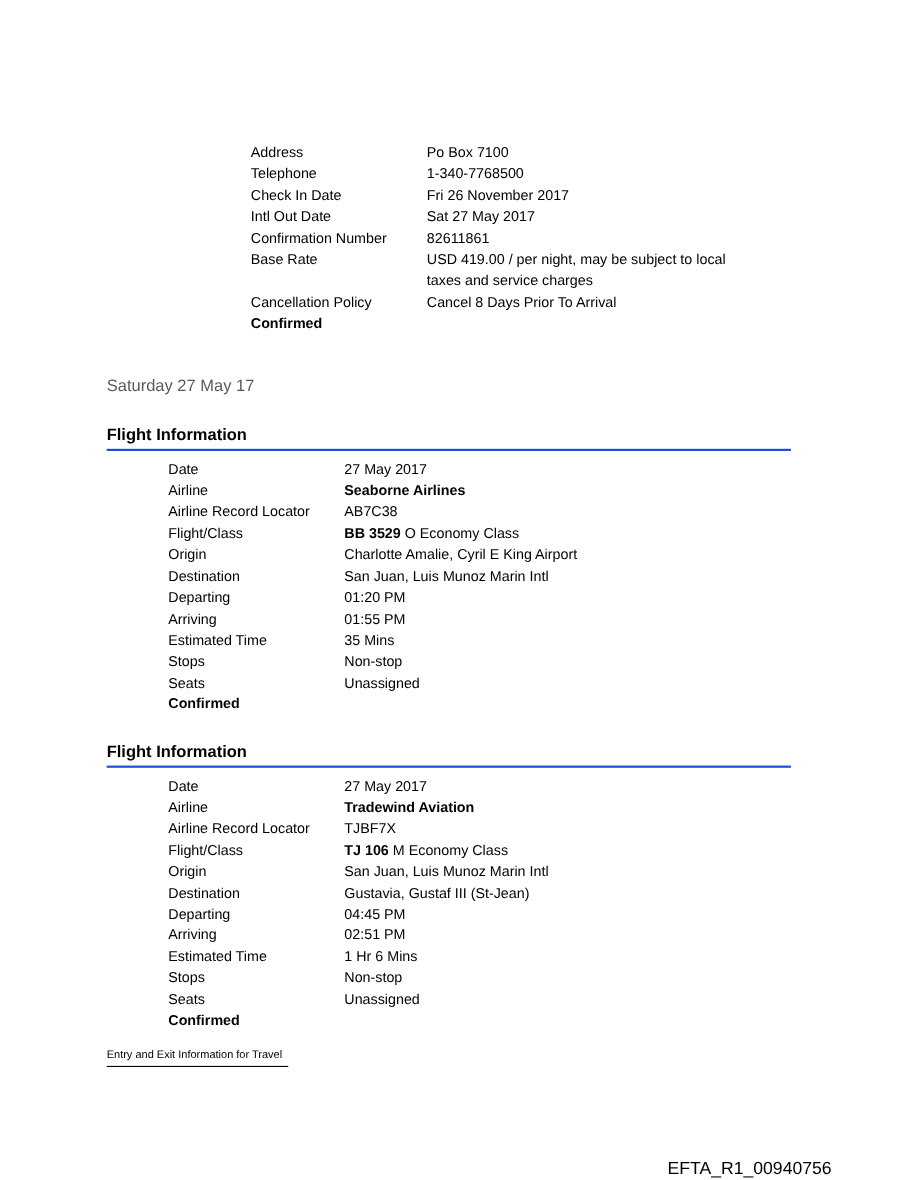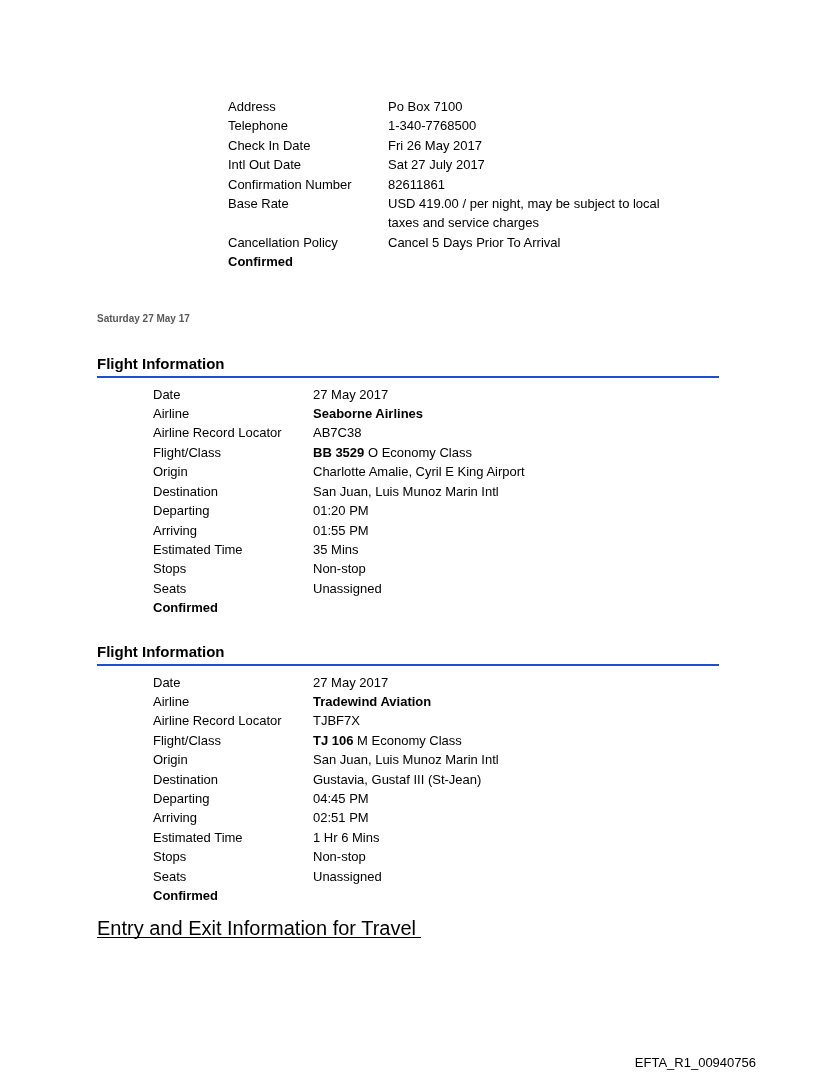--- a/index.html
+++ b/index.html
@@ -9,58 +9,58 @@
     width: 816px;
     height: 1073px;
     background: #ffffff;
     font-family: "Liberation Sans", "DejaVu Sans", sans-serif;
     font-size: 13px;
     line-height: 19.4px;
     color: #000000;
     padding: 97px 97px 0 97px;
     overflow: hidden;
   }
-  .details { margin-left: 131px; }
+  .details { margin-left: 131px; margin-top: 32px; }
   .row { display: flex; align-items: flex-start; }
   .label { flex: 0 0 160px; width: 160px; }
   .value { width: 336px; }
   .bold { font-weight: 700; }
   .day-heading {
     margin-top: 37px;
-    font-size: 10px;
+    font-size: 15px;
     line-height: 20px;
-    font-weight: 700;
+    font-weight: 400;
     color: #595959;
   }
   .section-heading {
     margin-top: 25px;
     font-size: 15px;
     line-height: 20px;
     font-weight: 700;
     color: #000000;
     border-bottom: 2px solid #1d4ed8;
     padding-bottom: 2px;
   }
   .section-heading.second { margin-top: 24px; }
   .detail-rows { margin-top: 7px; margin-left: 56px; }
   .entry-link {
     display: inline-block;
     margin-top: 14px;
-    font-size: 20px;
+    font-size: 10px;
     line-height: 18px;
     color: #000000;
     border-bottom: 1px solid #000000;
     padding-right: 5px;
     cursor: pointer;
   }
   .footer-id {
     position: absolute;
     right: 60px;
     bottom: 3px;
-    font-size: 13px;
+    font-size: 16px;
     line-height: 14px;
     color: #000000;
   }
 </style>
 </head>
 <body>
 
 <div class="page">
 
   <div class="details">
@@ -72,44 +72,44 @@
       </div>
     </div>
 
     <div class="row">
       <div class="label">Telephone</div>
       <div class="value">1-340-7768500</div>
     </div>
 
     <div class="row">
       <div class="label">Check In Date</div>
-      <div class="value">Fri 26 May 2017</div>
+      <div class="value">Fri 26 November 2017</div>
     </div>
 
     <div class="row">
       <div class="label">Intl Out Date</div>
-      <div class="value">Sat 27 July 2017</div>
+      <div class="value">Sat 27 May 2017</div>
     </div>
 
     <div class="row">
       <div class="label">Confirmation Number</div>
       <div class="value">82611861</div>
     </div>
 
     <div class="row">
       <div class="label">Base Rate</div>
       <div class="value">
         <div>USD 419.00 / per night, may be subject to local</div>
         <div>taxes and service charges</div>
       </div>
     </div>
 
     <div class="row">
       <div class="label">Cancellation Policy</div>
-      <div class="value">Cancel 5 Days Prior To Arrival</div>
+      <div class="value">Cancel 8 Days Prior To Arrival</div>
     </div>
 
     <div class="row">
       <div class="label bold">Confirmed</div>
     </div>
   </div>
 
   <div class="day-heading">Saturday 27 May 17</div>
 
   <div>

